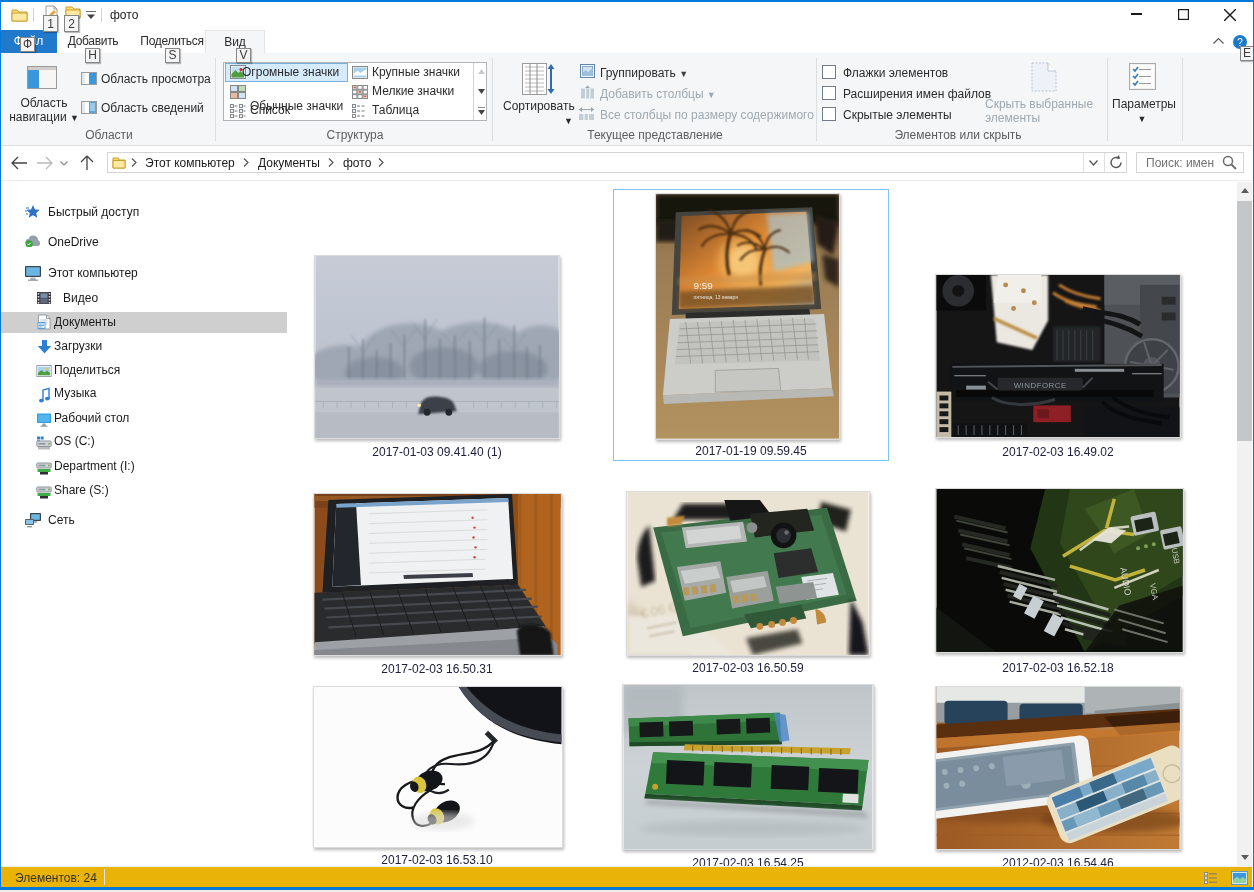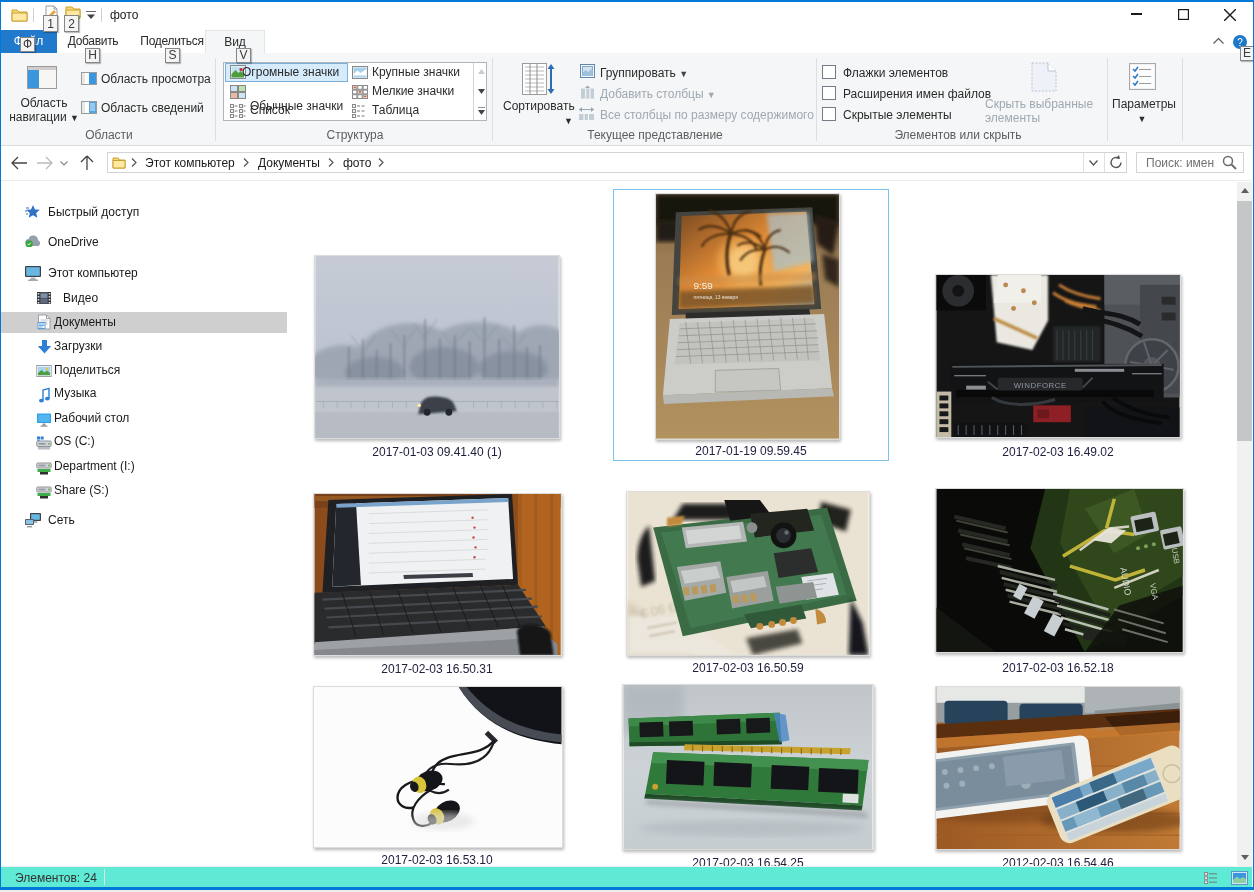--- a/index.html
+++ b/index.html
@@ -31,21 +31,21 @@
 
 #nav{position:absolute;left:0;top:182px;width:287px;height:684px;background:#fff}
 .nitem{position:absolute;height:20px;line-height:20px;color:#1a1a1a;white-space:nowrap}
 
 #content{position:absolute;left:287px;top:182px;width:950px;height:684px;background:#fff;overflow:hidden}
 .thumb{position:absolute;border:1px solid #dcdcdc;box-shadow:1px 2px 3px rgba(0,0,0,.28)}
 .cap{position:absolute;width:276px;text-align:center;color:#21213f;font-size:12px}
 
 #sbar{position:absolute;left:1237px;top:182px;width:15px;height:684px;background:#f1f1f1}
 
-#status{position:absolute;left:0;top:866px;width:1252px;height:22px;background:#5eead4;border-top:1px solid #eeeeee}
+#status{position:absolute;left:0;top:866px;width:1252px;height:22px;background:#eab308;border-top:1px solid #eeeeee}
 svg{display:block}
 </style></head><body>
 <div id="belowwin"></div>
 
 <div id="titlebar">
   <svg class="abs" style="left:11px;top:7px" width="17" height="16" viewBox="0 0 17 16">
       <path d="M1 3h5l2 2h8v9H1z" fill="#ffd76e" stroke="#c8a030" stroke-width="1"></path>
       <path d="M1 6h15v8H1z" fill="#ffe9a2" stroke="#c8a030" stroke-width="1"></path>
     </svg>
   <div class="sep" style="left:33px;top:8px;height:14px"></div>

